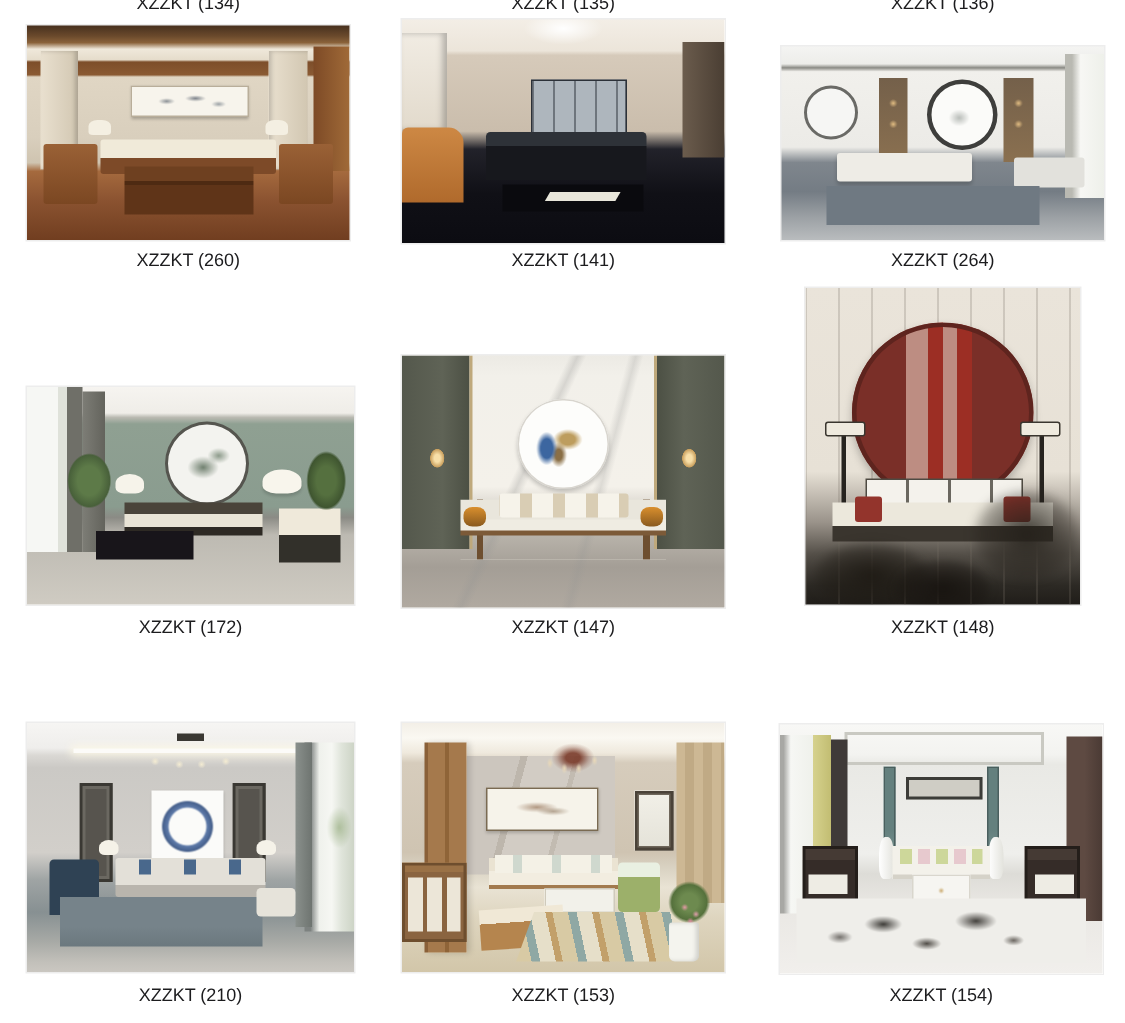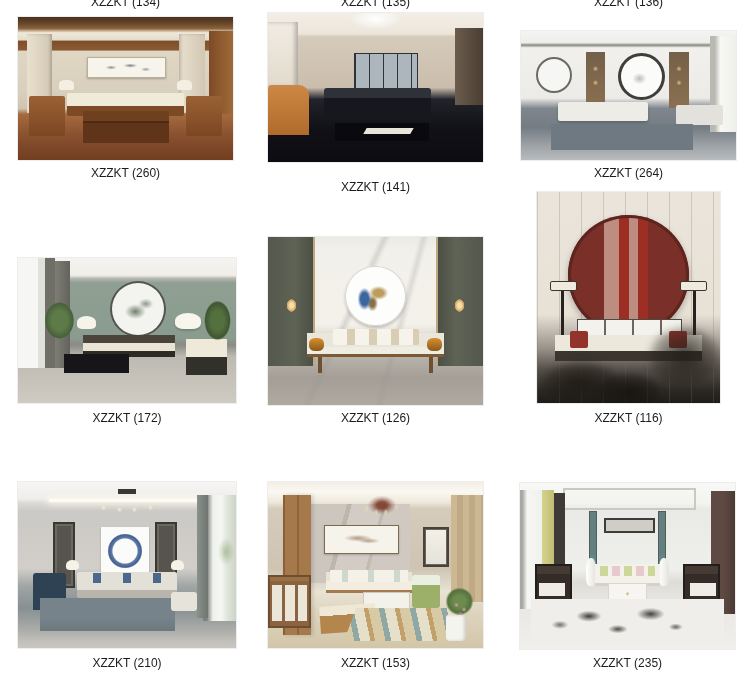--- a/index.html
+++ b/index.html
@@ -7,21 +7,21 @@
           font-family:"Liberation Sans",sans-serif;}
   figure{margin:0;display:contents;}
   .cap,.toplabel{position:absolute;height:14px;font-size:12px;line-height:14px;text-align:center;
           color:#1c1c1e;white-space:nowrap;cursor:default;}
   .toplabel{top:-5px;}
   .thumb{position:absolute;overflow:hidden;box-shadow:0 0 0 1px rgba(0,0,0,.07);cursor:pointer;}
   .thumb>div{position:absolute;}
 
   
   .g1{left:18px;top:17px;width:215px;height:143px}.cap1{left:18px;top:166px;width:215px}
-  .g2{left:268px;top:13px;width:215px;height:149px}.cap2{left:268px;top:180px;width:215px}
+  .g2{left:268px;top:13px;width:215px;height:149px}.cap2{left:268px;top:166px;width:215px}
   .g3{left:521px;top:31px;width:215px;height:129px}.cap3{left:521px;top:166px;width:215px}
   .g4{left:18px;top:258px;width:218px;height:145px}.cap4{left:18px;top:411px;width:218px}
   .g5{left:268px;top:237px;width:215px;height:168px}.cap5{left:268px;top:411px;width:215px}
   .g6{left:537px;top:192px;width:183px;height:211px}.cap6{left:537px;top:411px;width:183px}
   .g7{left:18px;top:482px;width:218px;height:166px}.cap7{left:18px;top:656px;width:218px}
   .g8{left:268px;top:482px;width:215px;height:166px}.cap8{left:268px;top:656px;width:215px}
   .g9{left:520px;top:483px;width:215px;height:166px}.cap9{left:520px;top:656px;width:215px}
   .tl1{left:18px;width:215px}.tl2{left:268px;width:215px}.tl3{left:521px;width:215px}
 
   
@@ -304,39 +304,39 @@
       <div class="panel-l"></div>
       <div class="panel-r"></div>
       <div class="lant-l"></div>
       <div class="lant-r"></div>
       <div class="circle"></div>
       <div class="daybed"></div>
       <div class="pillows"></div>
       <div class="bolster-l"></div>
       <div class="bolster-r"></div>
     </div>
-    <figcaption class="cap cap5">XZZKT (126)</figcaption>
+    <figcaption class="cap cap5">XZZKT (147)</figcaption>
   </figure>
 
   <figure>
     <div class="thumb g6 t148">
       <div class="circle"></div>
       <div class="pole-l"></div>
       <div class="shade-l"></div>
       <div class="pole-r"></div>
       <div class="shade-r"></div>
       <div class="sofaback"></div>
       <div class="sofa"></div>
       <div class="pil-1"></div>
       <div class="pil-2"></div>
       <div class="pine1"></div>
       <div class="pine2"></div>
       <div class="pine3"></div>
     </div>
-    <figcaption class="cap cap6">XZZKT (116)</figcaption>
+    <figcaption class="cap cap6">XZZKT (148)</figcaption>
   </figure>
 
   <figure>
     <div class="thumb g7 t152">
       <div class="cove"></div>
       <div class="chand-frame"></div>
       <div class="chand"></div>
       <div class="panel-l"></div>
       <div class="panel-r"></div>
       <div class="enso"></div>
@@ -390,16 +390,16 @@
       <div class="vase-r"></div>
       <div class="sofa"></div>
       <div class="pillows"></div>
       <div class="chair-l"></div>
       <div class="cush-l"></div>
       <div class="chair-r"></div>
       <div class="cush-r"></div>
       <div class="table"></div>
       <div class="rug"></div>
     </div>
-    <figcaption class="cap cap9">XZZKT (235)</figcaption>
+    <figcaption class="cap cap9">XZZKT (154)</figcaption>
   </figure>
 
 </div>
 
 </body></html>

